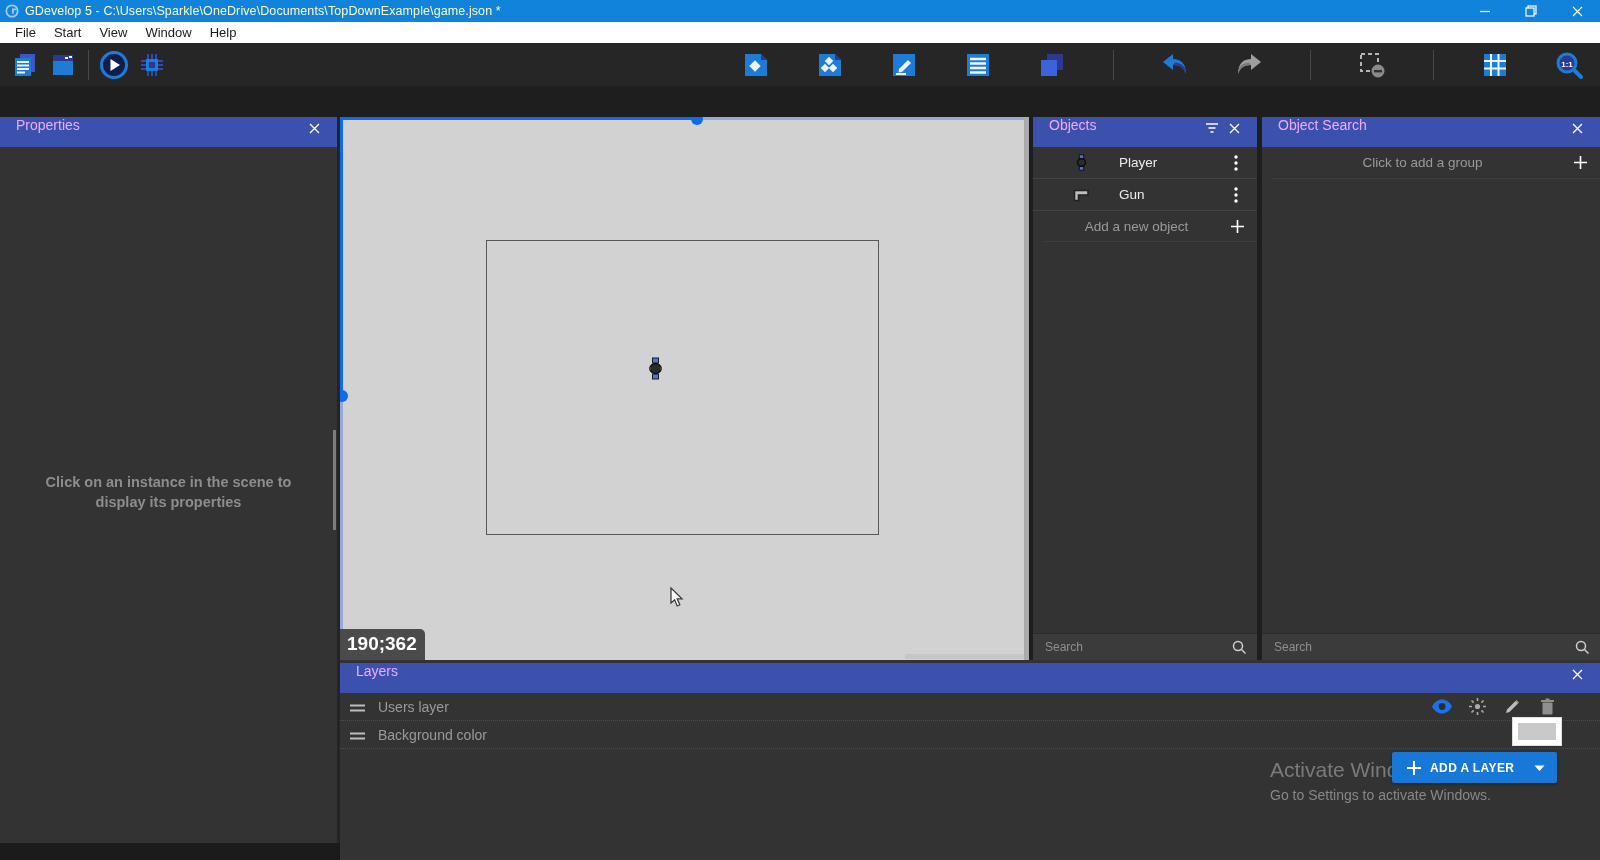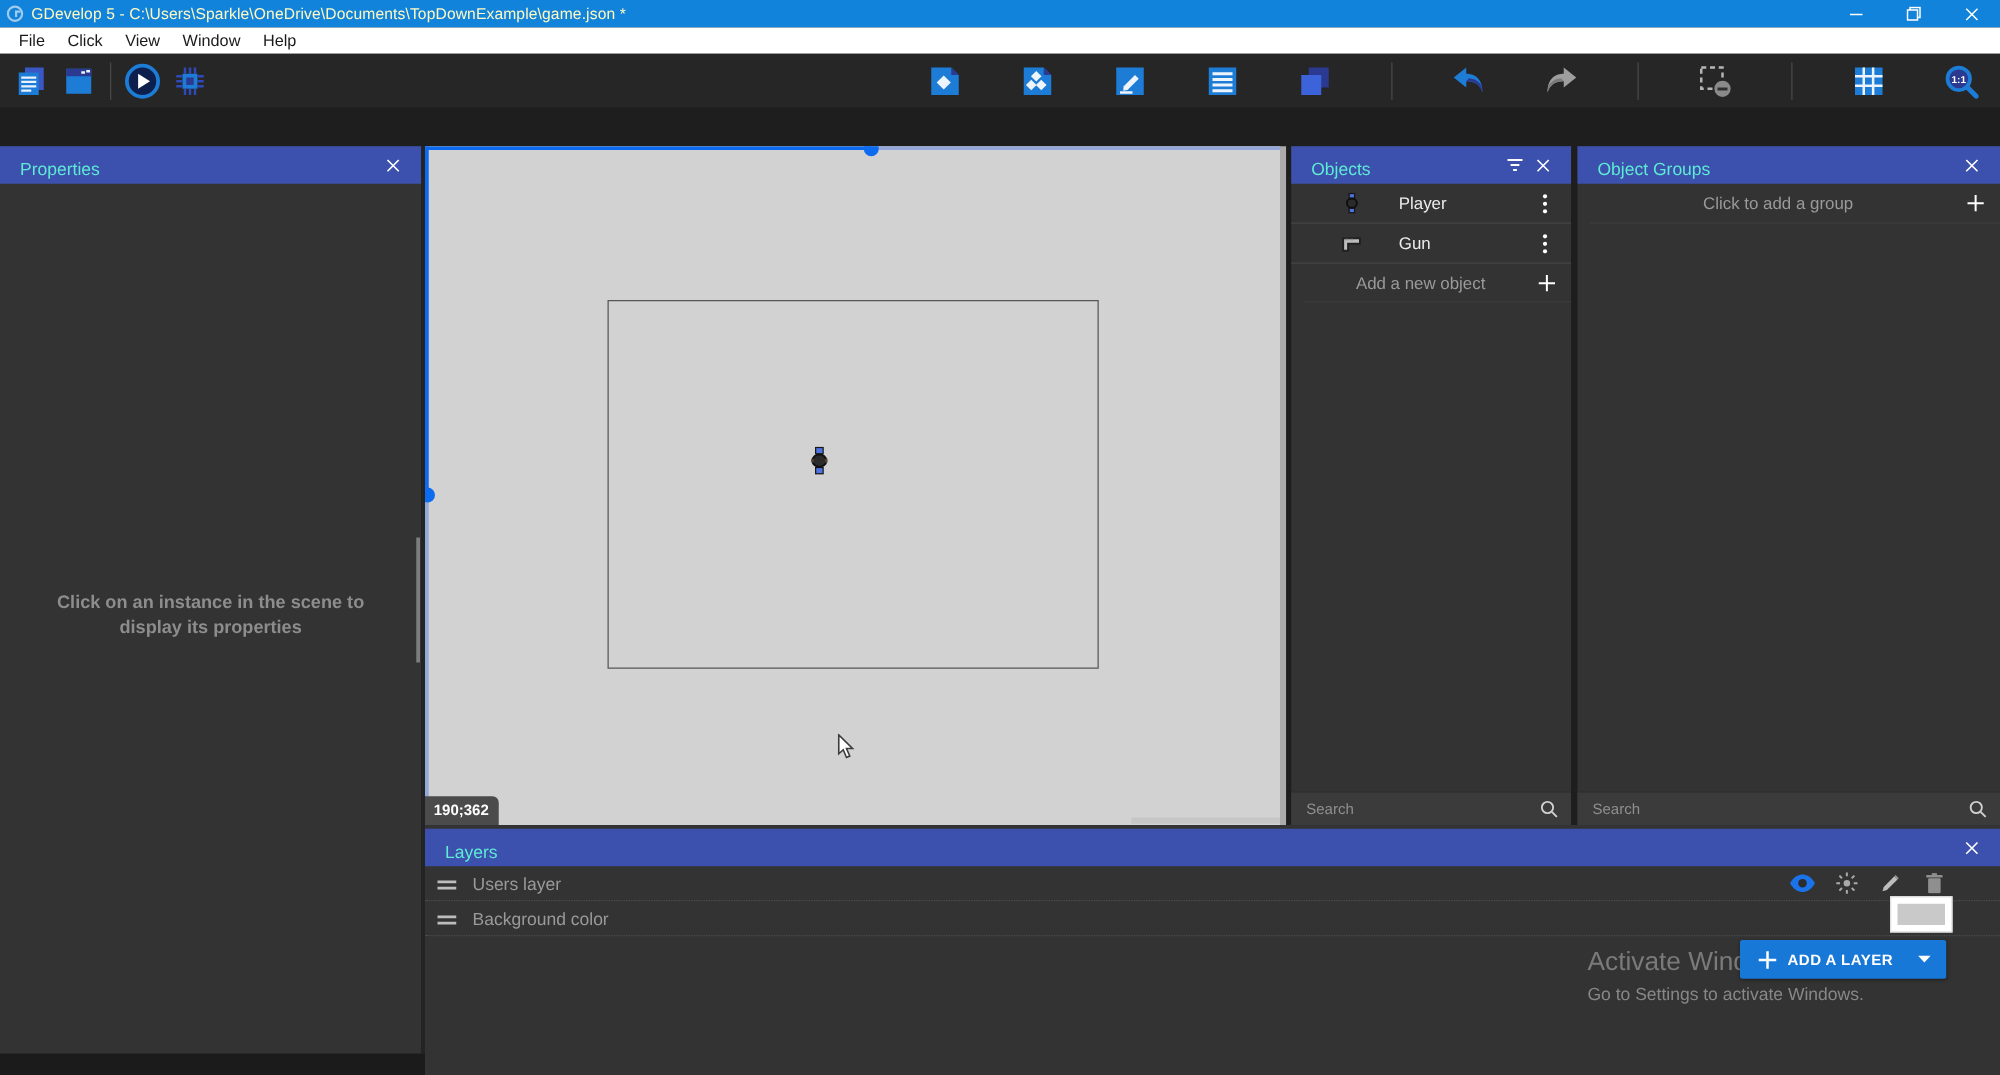--- a/index.html
+++ b/index.html
@@ -33,22 +33,22 @@
   
   .tabbar { position:absolute; left:0; top:86px; width:1600px; height:31px;
     background:#262626; display:flex; border-bottom:2px solid #1b2a6e; }
   .tab { height:29px; display:flex; align-items:center; padding:0 16px;
     font-size:13.5px; color:#9a9a9a; }
   .tab.active { background:#3f51b5; color:#ffffff; }
   .tab .tab-close { margin-left:14px; display:flex; }
 
   
   .panel { position:absolute; background:#333333; }
-  .panel-header { height:30px; background:#3c51ad; color:#5eead4; display:flex;
-    align-items:flex-end; padding:0 12px 4px 16px; font-size:14px; }
+  .panel-header { height:30px; background:#3c51ad; color:#f0abfc; display:flex;
+    align-items:flex-start; padding:0 12px 16px 16px; font-size:14px; }
   .panel-header .spacer { flex:1; }
   .icon-btn { display:flex; align-items:center; justify-content:center;
     width:22px; height:22px; }
 
   
   .properties-panel { left:0; top:117px; width:337px; height:726px; }
   .props-empty { position:absolute; left:0; right:0; top:355px; text-align:center;
     color:#8d8d8d; font-size:14.5px; line-height:20px; padding:0 28px;font-weight:bold; }
   .props-scroll { position:absolute; right:1px; top:313px; width:3px; height:100px; background:#7d7d7d; }
 
@@ -66,21 +66,21 @@
   .sel-left-bright{ position:absolute; left:0; top:0; width:3px; height:279px; background:#0d6bf0; }
   .sel-left-light { position:absolute; left:0; top:279px; width:3px; height:264px; background:#94a9d9; }
   .sel-dot { position:absolute; width:12px; height:12px; border-radius:50%; background:#0d6bf0; }
   .sel-dot.top { left:351px; top:-4px; }
   .sel-dot.left { left:-4px; top:273px; }
   .game-frame { position:absolute; left:146px; top:123px; width:393px; height:295px;
     border:1.5px solid #575757; }
   .player-sprite { position:absolute; left:308px; top:240px; }
   .scene-cursor { position:absolute; left:330px; top:470px; }
   .coord-badge { position:absolute; left:0; bottom:0; background:#4b4b4b; color:#fff;
-    font-size:12px; font-weight:bold; padding:4px 8px 5px 7px; border-radius:0 5px 0 0; }
+    font-size:19px; font-weight:bold; padding:4px 8px 5px 7px; border-radius:0 5px 0 0; }
   .hscroll-thumb { position:absolute; left:565px; bottom:1px; width:119px; height:5px; background:#c6c6c6; }
 
   
   .objects-panel { left:1033px; top:117px; width:224px; height:543px; }
   .obj-row { height:32px; display:flex; align-items:center; border-bottom:1px solid #444;
     color:#ececec; font-size:13.5px; }
   .obj-row .obj-thumb { width:20px; margin:0 14px 0 38px; display:flex; justify-content:center; }
   .obj-row .obj-name { flex:1; padding-left:14px; }
   .kebab { margin-right:10px; }
   .add-row { height:31px; display:flex; align-items:center; border-bottom:1px solid #3d3d3d;
@@ -143,21 +143,21 @@
       <div class="win-btn">
         <svg width="11" height="11" viewBox="0 0 11 11">
             <path d="M1 1 L10 10 M10 1 L1 10" stroke="#fff" stroke-width="1.2"></path>
           </svg>
       </div>
     </div>
   </div>
 
   <div class="menubar">
     <span class="menu-item">File</span>
-    <span class="menu-item">Click</span>
+    <span class="menu-item">Start</span>
     <span class="menu-item">View</span>
     <span class="menu-item">Window</span>
     <span class="menu-item">Help</span>
   </div>
 
   <div class="toolbar">
     <div class="tb-group" style="padding-left:6px;">
       <div class="tb-icon">
         <svg width="28" height="28" viewBox="0 0 28 28">
           <rect x="9" y="3" width="15" height="18" fill="#3b57c4"></rect>
@@ -375,21 +375,21 @@
           <circle cx="6" cy="6" r="4.5" fill="none" stroke="#cfcfcf" stroke-width="1.5"></circle>
           <path d="M9.5 9.5 L13.5 13.5" stroke="#cfcfcf" stroke-width="1.5"></path>
         </svg>
       </span>
     </div>
   </div>
   <div class="gap-c"></div>
 
   <div class="panel groups-panel">
     <div class="panel-header">
-      <span>Object Groups</span>
+      <span>Object Search</span>
       <span class="spacer"></span>
       <span class="icon-btn">
         <svg width="11" height="11" viewBox="0 0 11 11">
             <path d="M1 1 L10 10 M10 1 L1 10" stroke="#fff" stroke-width="1.3"></path>
           </svg>
       </span>
     </div>
 
     <div class="add-row" style="height:32px;">
       <span class="add-label">Click to add a group</span>

